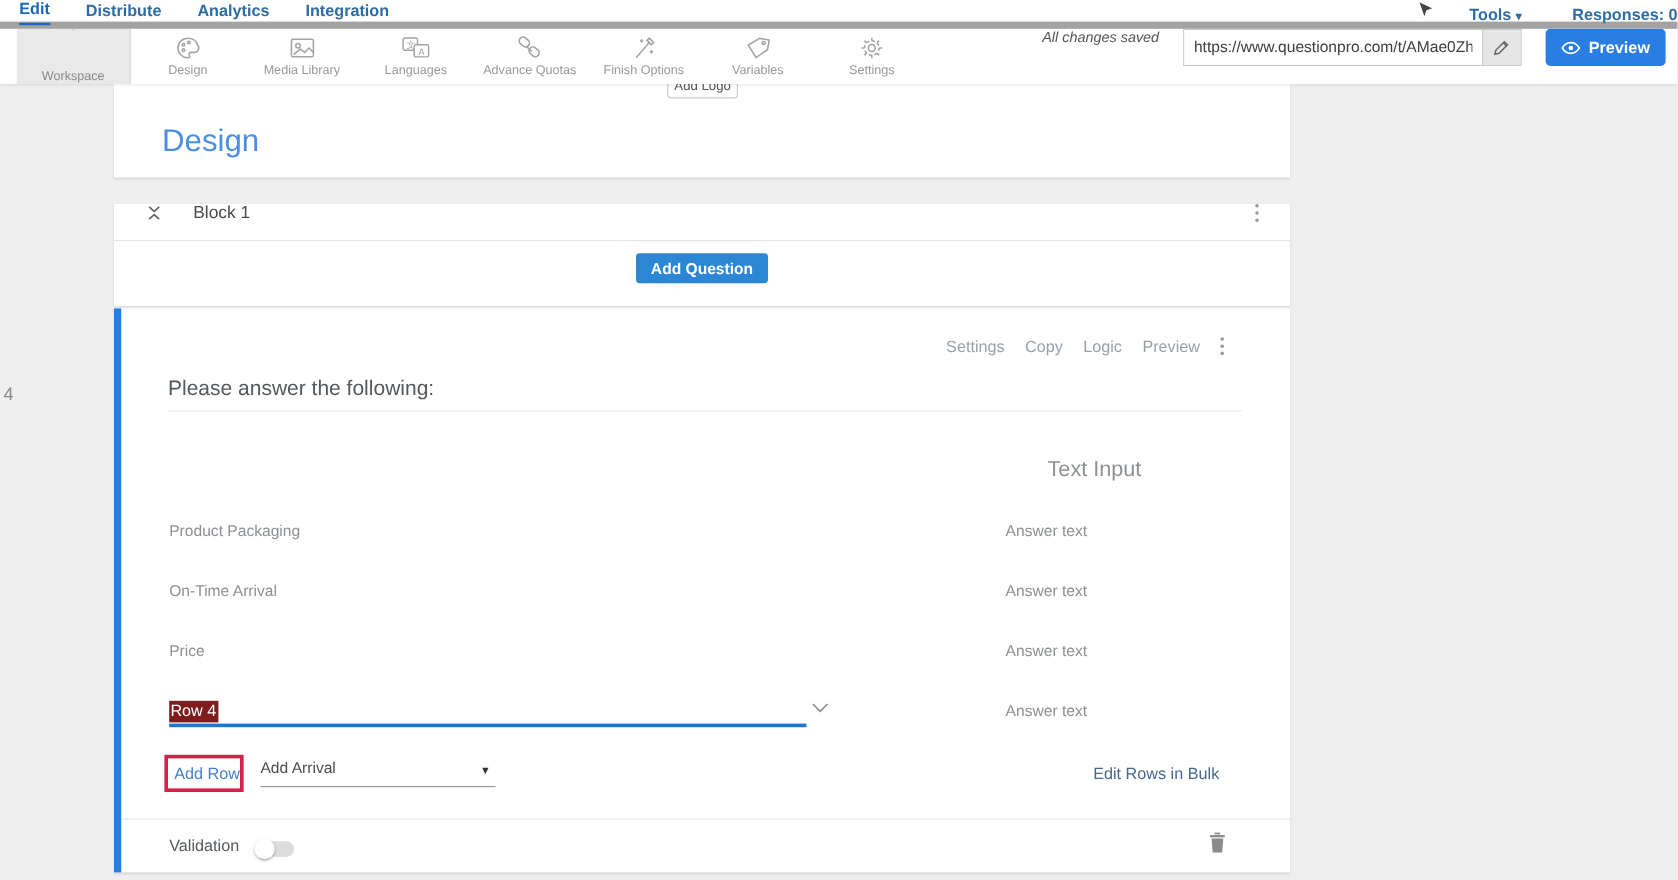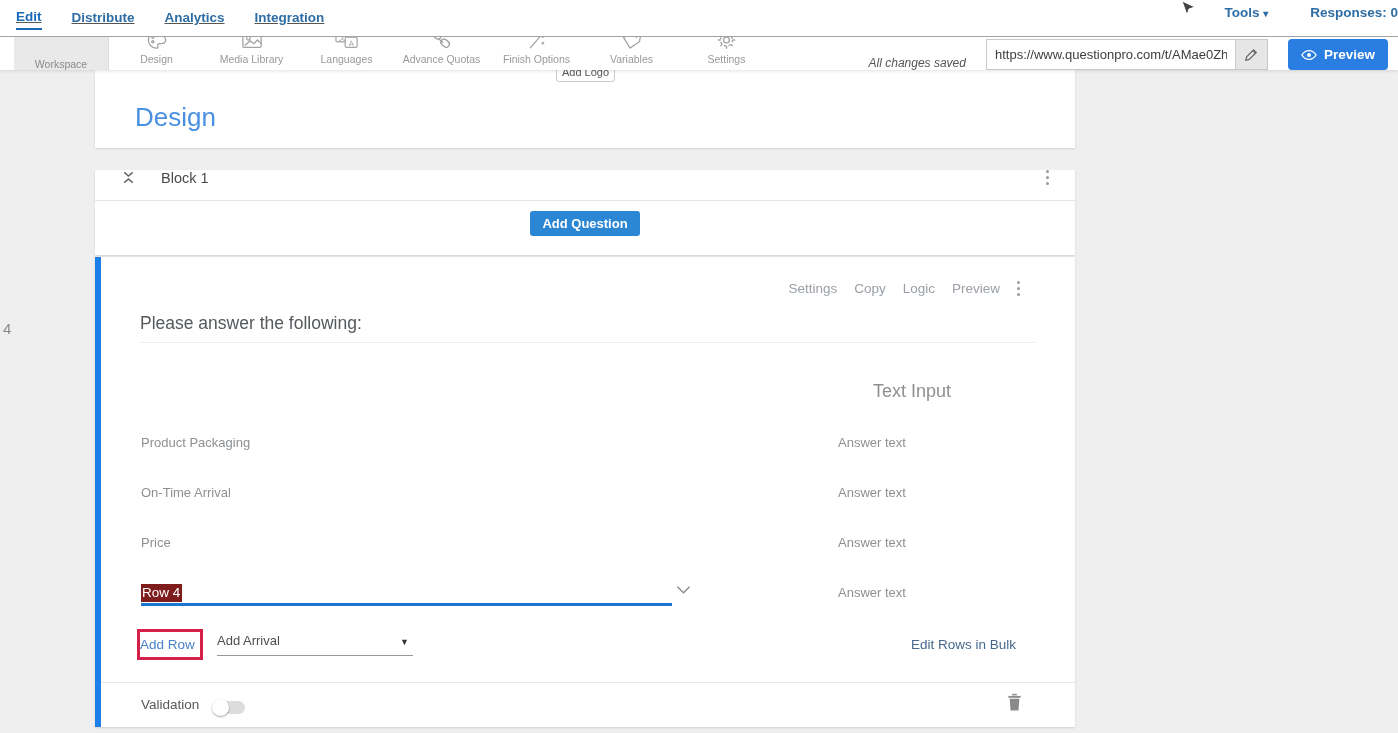--- a/index.html
+++ b/index.html
@@ -8,23 +8,23 @@
     font-family:"Liberation Sans", sans-serif;
     background:#efefef;
     position:relative;
     overflow:hidden;
     color:#555;
   }
   svg { display:block; }
 
   
   .topnav {
-    position:absolute; top:0; left:0; right:0; height:37px;
-    background:#fff; border-bottom:1px solid #a3a3a3;
-    display:flex; align-items:center; padding-left:16px; gap:30px; z-index:30;text-decoration:underline;
+    position:absolute; top:0; left:0; right:0; height:24px;
+    background:#fff; border-bottom:6px solid #a3a3a3;
+    display:flex; align-items:center; padding-left:16px; gap:30px; z-index:30;
   }
   .topnav a {
     font-size:13.5px; color:#2e6da4; font-weight:600; text-decoration:none; line-height:22px;
   }
   .topnav a.active { color:#1a69b8; border-bottom:2px solid #1a69b8; }
   .topnav-right {
     position:absolute; right:0; top:0; height:24px; display:flex; align-items:center; gap:42px;
   }
   .topnav-right .link { font-size:13.5px; color:#2e6da4; font-weight:600; cursor:pointer; }
   .caret { font-size:10px; }
@@ -36,21 +36,21 @@
     display:flex; align-items:stretch; padding-left:14px; z-index:20;
   }
   .tool-item {
     width:95px; display:flex; flex-direction:column; align-items:center;
     justify-content:center; gap:3px; cursor:pointer; color:#a3a3a3;
   }
   .tool-item .tlabel { font-size:10.5px; color:#999; white-space:nowrap; }
   .tool-item.active { background:#e9e9e9; border-right:1px solid #ddd;gap:32px; }
   .tool-item.active .tlabel { color:#8a8a8a; }
   .toolbar-right {
-    position:absolute; right:10px; top:0; height:46px; display:flex; align-items:flex-end; gap:20px;
+    position:absolute; right:10px; top:0; height:46px; display:flex; align-items:flex-start; gap:20px;
   }
   .save-status { font-style:italic; font-size:12px; color:#555; }
   .url-box {
     display:flex; align-items:center; border:1px solid #c8c8c8; height:31px; background:#fff;
   }
   .url-box input {
     border:none; outline:none; width:248px; height:29px; padding:0 8px;
     font-size:13px; color:#3c4043; font-family:"Liberation Sans", sans-serif;
   }
   .url-edit {
@@ -101,21 +101,21 @@
   .m-row-label { position:absolute; left:40px; font-size:13px; color:#8d9093; }
   .m-row-answer { position:absolute; left:737px; font-size:13px; color:#8d9093; }
 
   .row-edit-text { position:absolute; left:40px; top:328px; font-size:13.5px; }
   .row-edit-text .sel { background:#7f1d1d; color:#fff; padding:1px 2px 2px 1px; }
   .row-edit-line { position:absolute; left:40px; top:346px; width:531px; height:3px; background:#1b76d2; }
   .row-chevron { position:absolute; left:575px; top:328px; color:#8a8a8a; cursor:pointer; }
 
   .add-row-box {
     position:absolute; left:36px; top:372px; width:66px; height:31px;
-    border:3px solid #d62049; display:flex; align-items:center; justify-content:flex-start;
+    border:3px solid #d62049; display:flex; align-items:center; justify-content:flex-end;
   }
   .add-row-link { font-size:13.5px; color:#4a80c4; cursor:pointer; }
   .add-col { position:absolute; left:116px; top:374px; width:196px; border-bottom:1px solid #999; height:25px; cursor:pointer; }
   .add-col .acl { font-size:13px; color:#4c4f52; }
   .add-col .ac-caret { position:absolute; right:4px; top:6px; font-size:9px; color:#333; }
   .bulk-link { position:absolute; left:810px; top:380px; font-size:13.5px; color:#47688e; cursor:pointer; }
 
   .v-sep { position:absolute; left:0; top:425px; width:974px; height:1px; background:#e8e8e8; }
   .validation-label { position:absolute; left:40px; top:440px; font-size:13.5px; color:#55595c; }
   .toggle {

